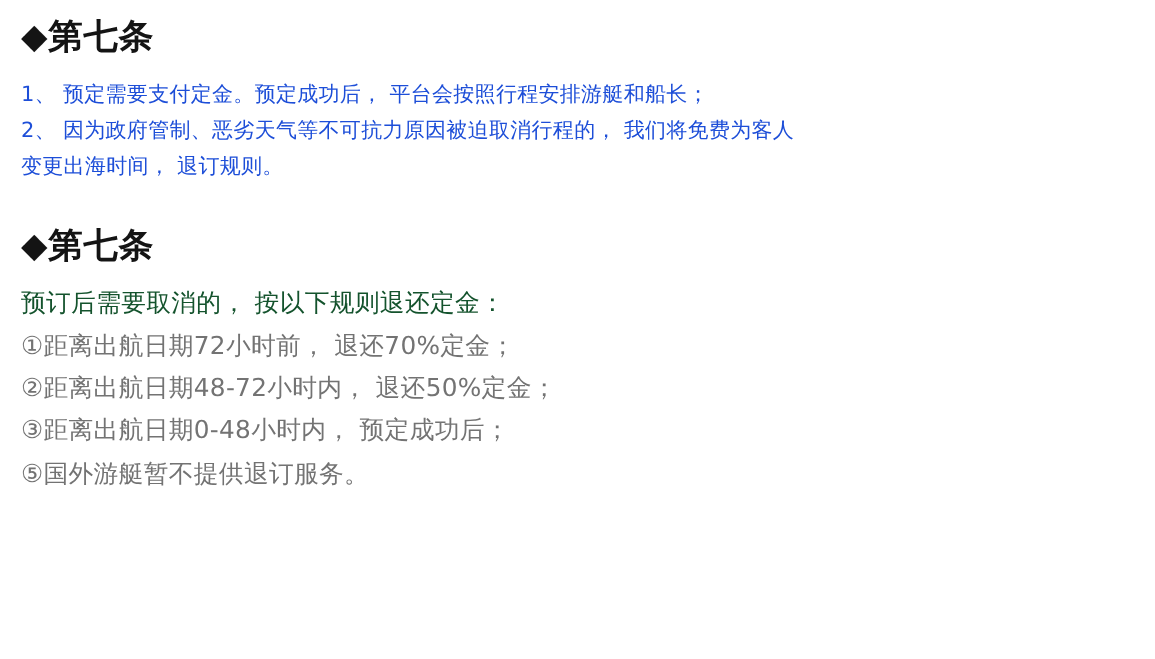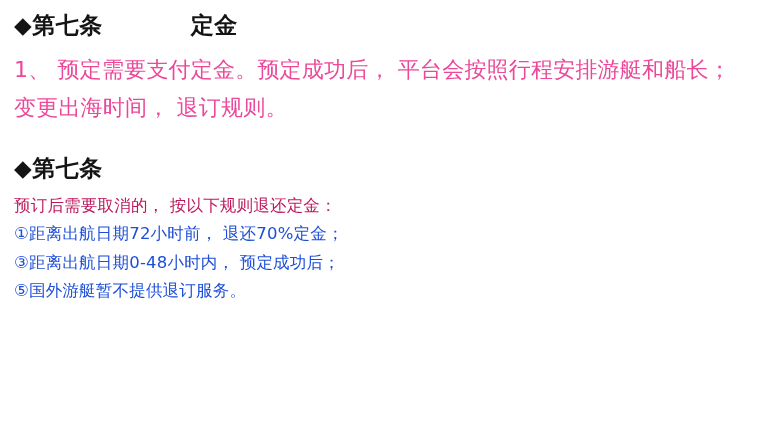--- a/index.html
+++ b/index.html
@@ -36,70 +36,71 @@
     gap: 40px;
   }
   .heading-text-main {
     white-space: pre;
   }
   .heading-gap {
     display: inline-block;
     width: 8px;
   }
   .body-line {
-    font-size: 22px;
+    font-size: 14px;
     line-height: 1.72;
-    color: #ec4899;
+    color: #1d4ed8;
     letter-spacing: 0.2px;
   }
   .para-block {
     margin-top: 10px;
   }
   .section-two {
     margin-top: 26px;
   }
   .list-block {
     margin-top: 8px;
   }
   .list-item {
     font-size: 16.5px;
     line-height: 1.72;
-    color: #1d4ed8;
+    color: #737373;
     letter-spacing: 0.2px;
   }
   .intro-line {
     font-size: 16.5px;
     line-height: 1.72;
-    color: #be185d;
+    color: #14532d;
     letter-spacing: 0.2px;
   }
 </style>
 </head>
 <body>
 
 <div class="page">
 
   <div class="section section-one">
     <h2 class="section-heading">
       <span class="heading-text-main">◆第七条</span>
       <span class="heading-gap"></span>
-      <span class="heading-text-main">定金</span>
     </h2>
     <div class="para-block">
       <div class="body-line">1、 预定需要支付定金。预定成功后， 平台会按照行程安排游艇和船长；</div>
+      <div class="body-line">2、 因为政府管制、恶劣天气等不可抗力原因被迫取消行程的， 我们将免费为客人</div>
       <div class="body-line">变更出海时间， 退订规则。</div>
     </div>
   </div>
 
   <div class="section section-two">
     <h2 class="section-heading">
       <span class="heading-text-main">◆第七条</span>
       <span class="heading-gap"></span>
     </h2>
     <div class="list-block">
       <div class="intro-line">预订后需要取消的， 按以下规则退还定金：</div>
       <div class="list-item">①距离出航日期72小时前， 退还70%定金；</div>
+      <div class="list-item">②距离出航日期48-72小时内， 退还50%定金；</div>
       <div class="list-item">③距离出航日期0-48小时内， 预定成功后；</div>
       <div class="list-item">⑤国外游艇暂不提供退订服务。</div>
     </div>
   </div>
 
 </div>
 
 </body></html>

